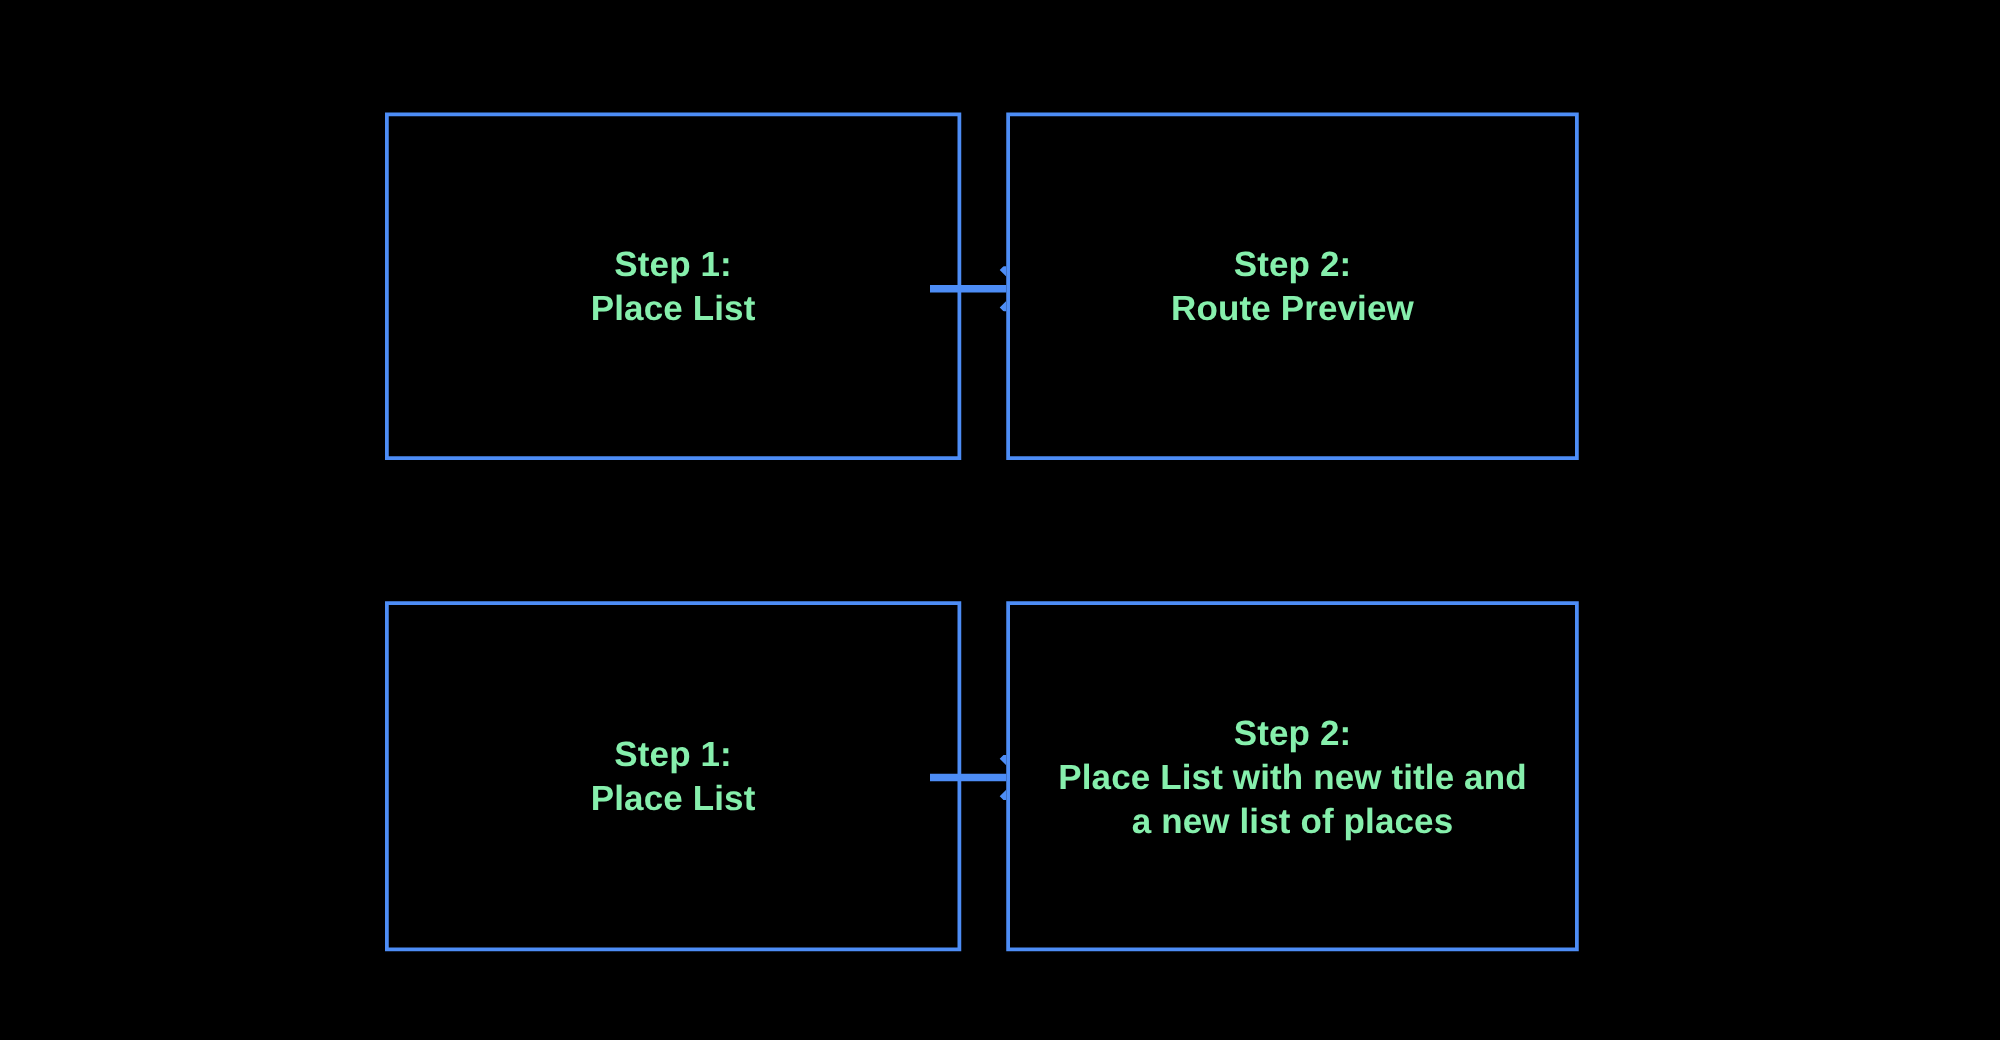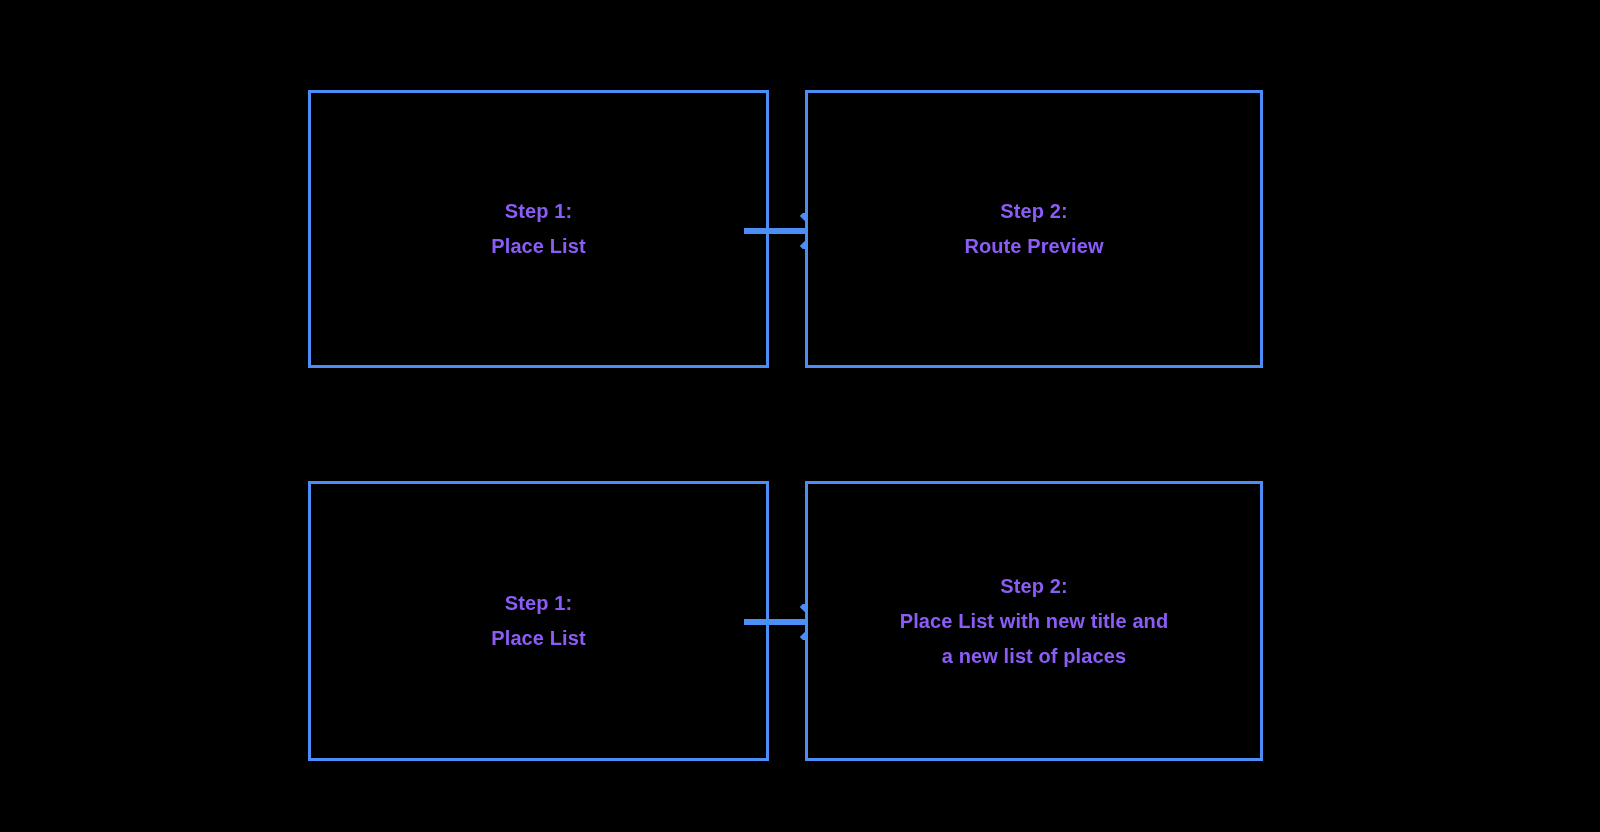--- a/index.html
+++ b/index.html
@@ -48,24 +48,24 @@
   }
   
   #flow-row-1 .step-box-a {
     left: 308px;  top: 90px;  width: 461px; height: 280px;
   }
   #flow-row-1 .step-box-b {
     left: 805px;  top: 90px;  width: 458px; height: 280px;
   }
 
   .step-label {
-    color: #8b5cf6;
+    color: #86efac;
     font-family: "Liberation Sans", sans-serif;
     font-weight: bold;
-    font-size: 20px;
+    font-size: 28px;
     line-height: 35px;
     text-align: center;
     letter-spacing: 0.1px;
     white-space: pre-line;
     padding: 0 8px;
     user-select: none;
   }
 
   .flow-arrow {
     position: absolute;

